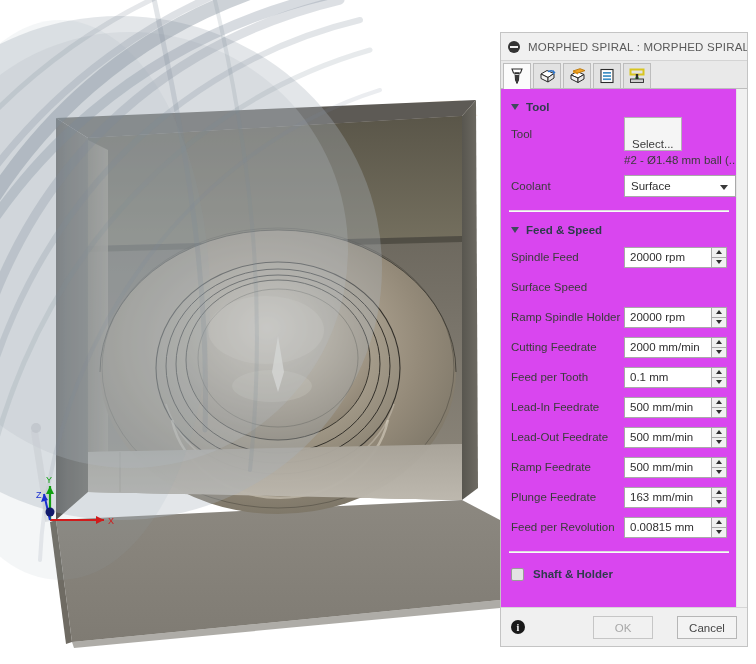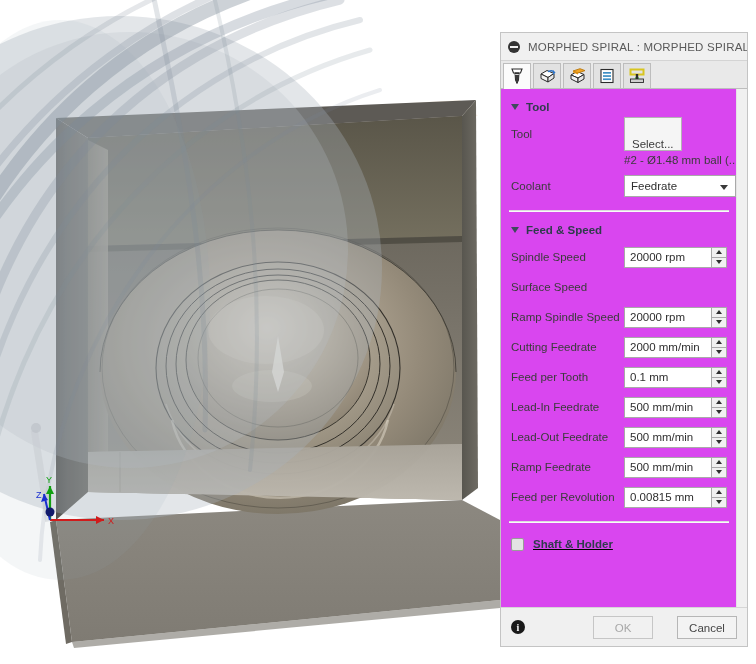--- a/index.html
+++ b/index.html
@@ -89,21 +89,21 @@
   }
   .spin .btns{width:16px;height:21px;box-sizing:border-box;display:flex;flex-direction:column;}
   .spin .sb{
     flex:1 1 50%;background:#f1f1f1;border:1px solid #a9a9a9;box-sizing:border-box;
     display:flex;align-items:center;justify-content:center;cursor:pointer;
   }
   .spin .sb.up{border-bottom:none;}
   .spin .sb .tri-u{width:0;height:0;border-left:3.5px solid transparent;border-right:3.5px solid transparent;border-bottom:4px solid #2f2f2f;}
   .spin .sb .tri-d{width:0;height:0;border-left:3.5px solid transparent;border-right:3.5px solid transparent;border-top:4px solid #2f2f2f;}
 
-  .cbrow{display:flex;align-items:center;height:26px;padding-left:10px;margin-top:8px;text-decoration:underline;}
+  .cbrow{display:flex;align-items:center;height:26px;padding-left:10px;margin-top:8px;}
   .cbox{
     width:13px;height:13px;background:#e3e3e3;border:1px solid #9a9a9a;border-radius:2px;
     box-sizing:border-box;margin-right:9px;cursor:pointer;flex:0 0 auto;
   }
   .cbrow .t{font-size:11.5px;font-weight:bold;color:#2f3b4c;}
 
   
   .panel-foot{
     height:38px;min-height:38px;display:flex;align-items:center;
     background:#f0f0f0;border-top:1px solid #d6d6d6;padding:0 10px;
@@ -339,52 +339,52 @@
           <span class="lbl">Tool</span>
           <button class="btn-select">Select...</button>
         </div>
         <div class="toolinfo-row">
           <span class="toolinfo">#2 - Ø1.48 mm ball (...</span>
         </div>
 
         <div class="row">
           <span class="lbl">Coolant</span>
           <div class="combo">
-            <span class="val">Feedrate</span>
+            <span class="val">Surface</span>
             <span class="arrow"></span>
           </div>
         </div>
 
         <div class="sep"></div>
 
         <div class="sec-head">
           <span class="caret"></span>
           <span class="sec-title">Feed &amp; Speed</span>
         </div>
 
         <div id="feed-rows">
             <div class="row">
-              <span class="lbl">Spindle Speed</span>
+              <span class="lbl">Spindle Feed</span>
               <div class="spin">
                 <input type="text" value="20000 rpm" style="">
                 <div class="btns">
                   <div class="sb up">
                     <span class="tri-u"></span>
                   </div>
                   <div class="sb dn">
                     <span class="tri-d"></span>
                   </div>
                 </div>
               </div>
             </div>
             <div class="row">
               <span class="lbl">Surface Speed</span>
             </div>
             <div class="row">
-              <span class="lbl">Ramp Spindle Speed</span>
+              <span class="lbl">Ramp Spindle Holder</span>
               <div class="spin">
                 <input type="text" value="20000 rpm" style="">
                 <div class="btns">
                   <div class="sb up">
                     <span class="tri-u"></span>
                   </div>
                   <div class="sb dn">
                     <span class="tri-d"></span>
                   </div>
                 </div>
@@ -443,20 +443,34 @@
                   <div class="sb dn">
                     <span class="tri-d"></span>
                   </div>
                 </div>
               </div>
             </div>
             <div class="row">
               <span class="lbl">Ramp Feedrate</span>
               <div class="spin">
                 <input type="text" value="500 mm/min" style="">
+                <div class="btns">
+                  <div class="sb up">
+                    <span class="tri-u"></span>
+                  </div>
+                  <div class="sb dn">
+                    <span class="tri-d"></span>
+                  </div>
+                </div>
+              </div>
+            </div>
+            <div class="row">
+              <span class="lbl">Plunge Feedrate</span>
+              <div class="spin">
+                <input type="text" value="163 mm/min" style="">
                 <div class="btns">
                   <div class="sb up">
                     <span class="tri-u"></span>
                   </div>
                   <div class="sb dn">
                     <span class="tri-d"></span>
                   </div>
                 </div>
               </div>
             </div>

